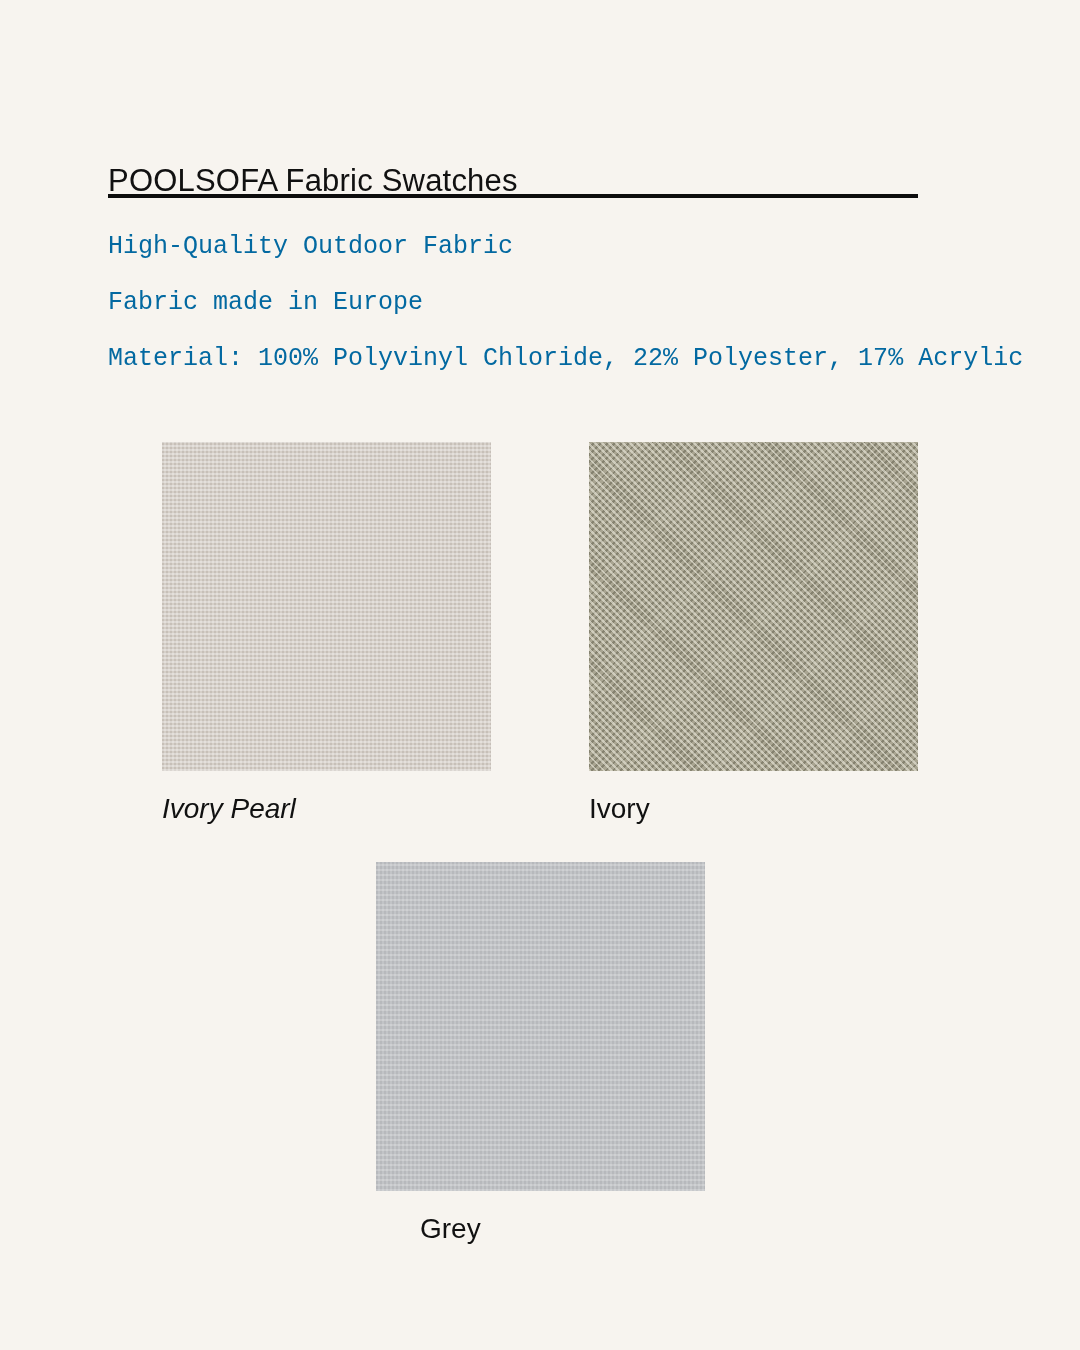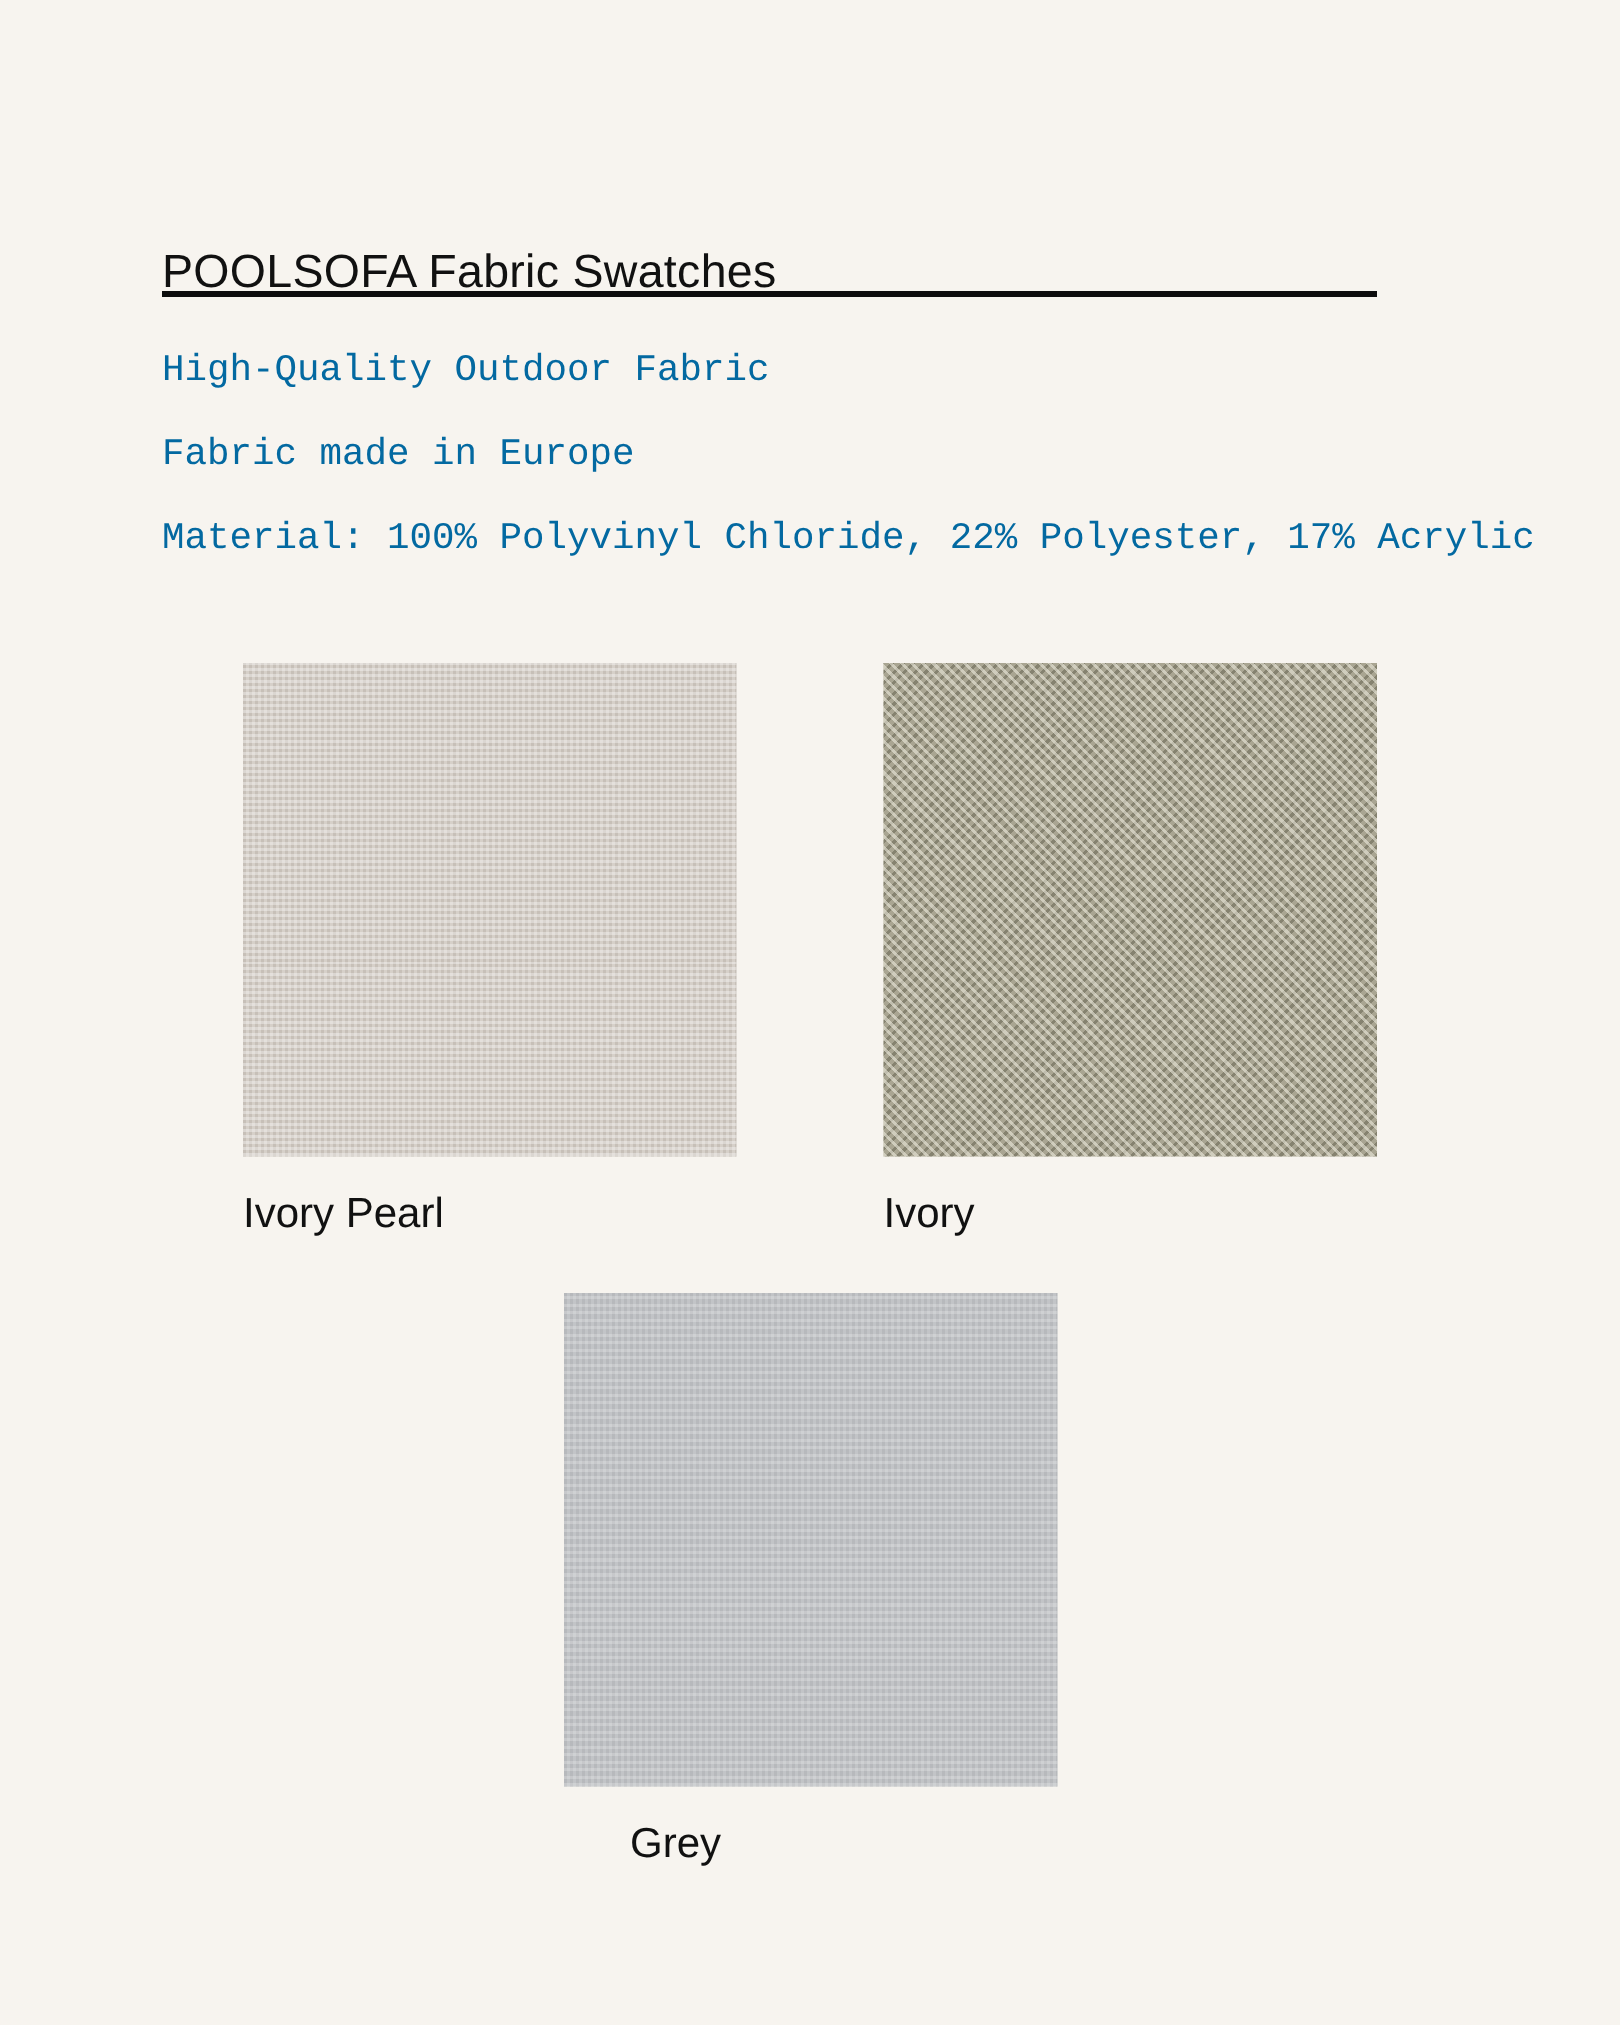--- a/index.html
+++ b/index.html
@@ -42,19 +42,19 @@
 <body>
 
 <div class="title">POOLSOFA Fabric Swatches</div>
 <div class="rule"></div>
 
 <div class="info" style="top:232px;">High-Quality Outdoor Fabric</div>
 <div class="info" style="top:288px;">Fabric made in Europe</div>
 <div class="info" style="top:344px;">Material: 100% Polyvinyl Chloride, 22% Polyester, 17% Acrylic</div>
 
 <div class="swatch ivory" style="left:162px; top:442px;"></div>
-<div class="swatch-label" style="left:162px; top:792px;">Ivory Pearl</div>
+<div class="swatch-label" style="left:162px; top:792px;font-style:italic;">Ivory Pearl</div>
 
 <div class="swatch beige" style="left:589px; top:442px;"></div>
 <div class="swatch-label" style="left:589px; top:792px;">Ivory</div>
 
 <div class="swatch grey" style="left:376px; top:862px;"></div>
 <div class="swatch-label" style="left:376px; top:1212px;margin-left:44px;">Grey</div>
 
 </body></html>

